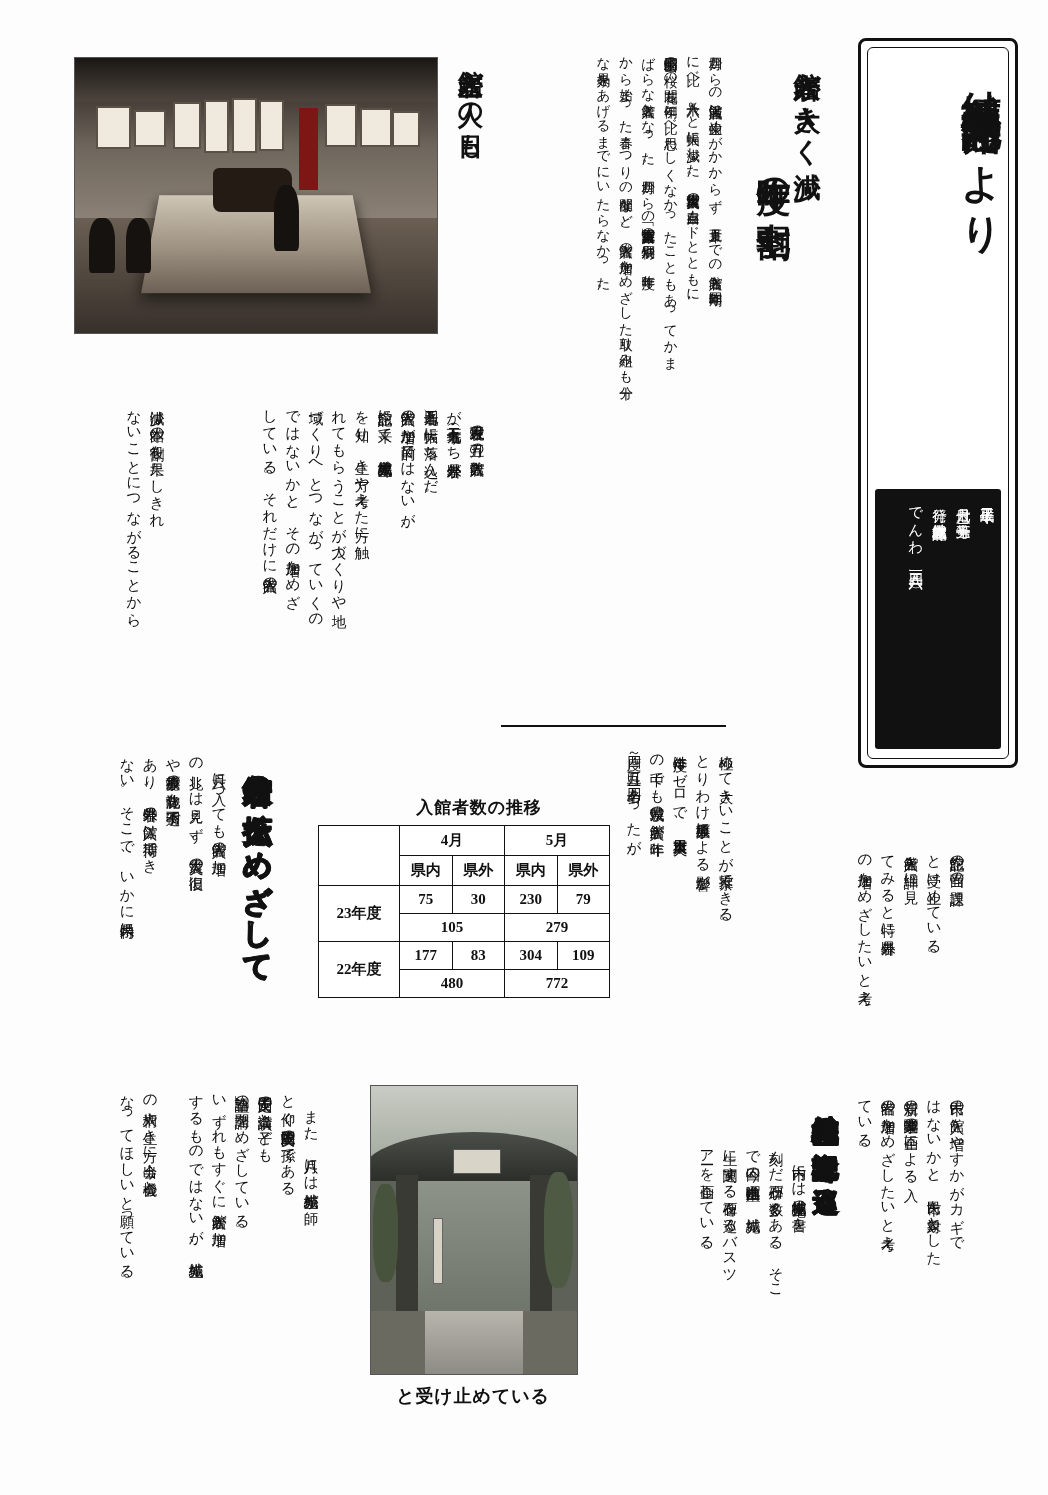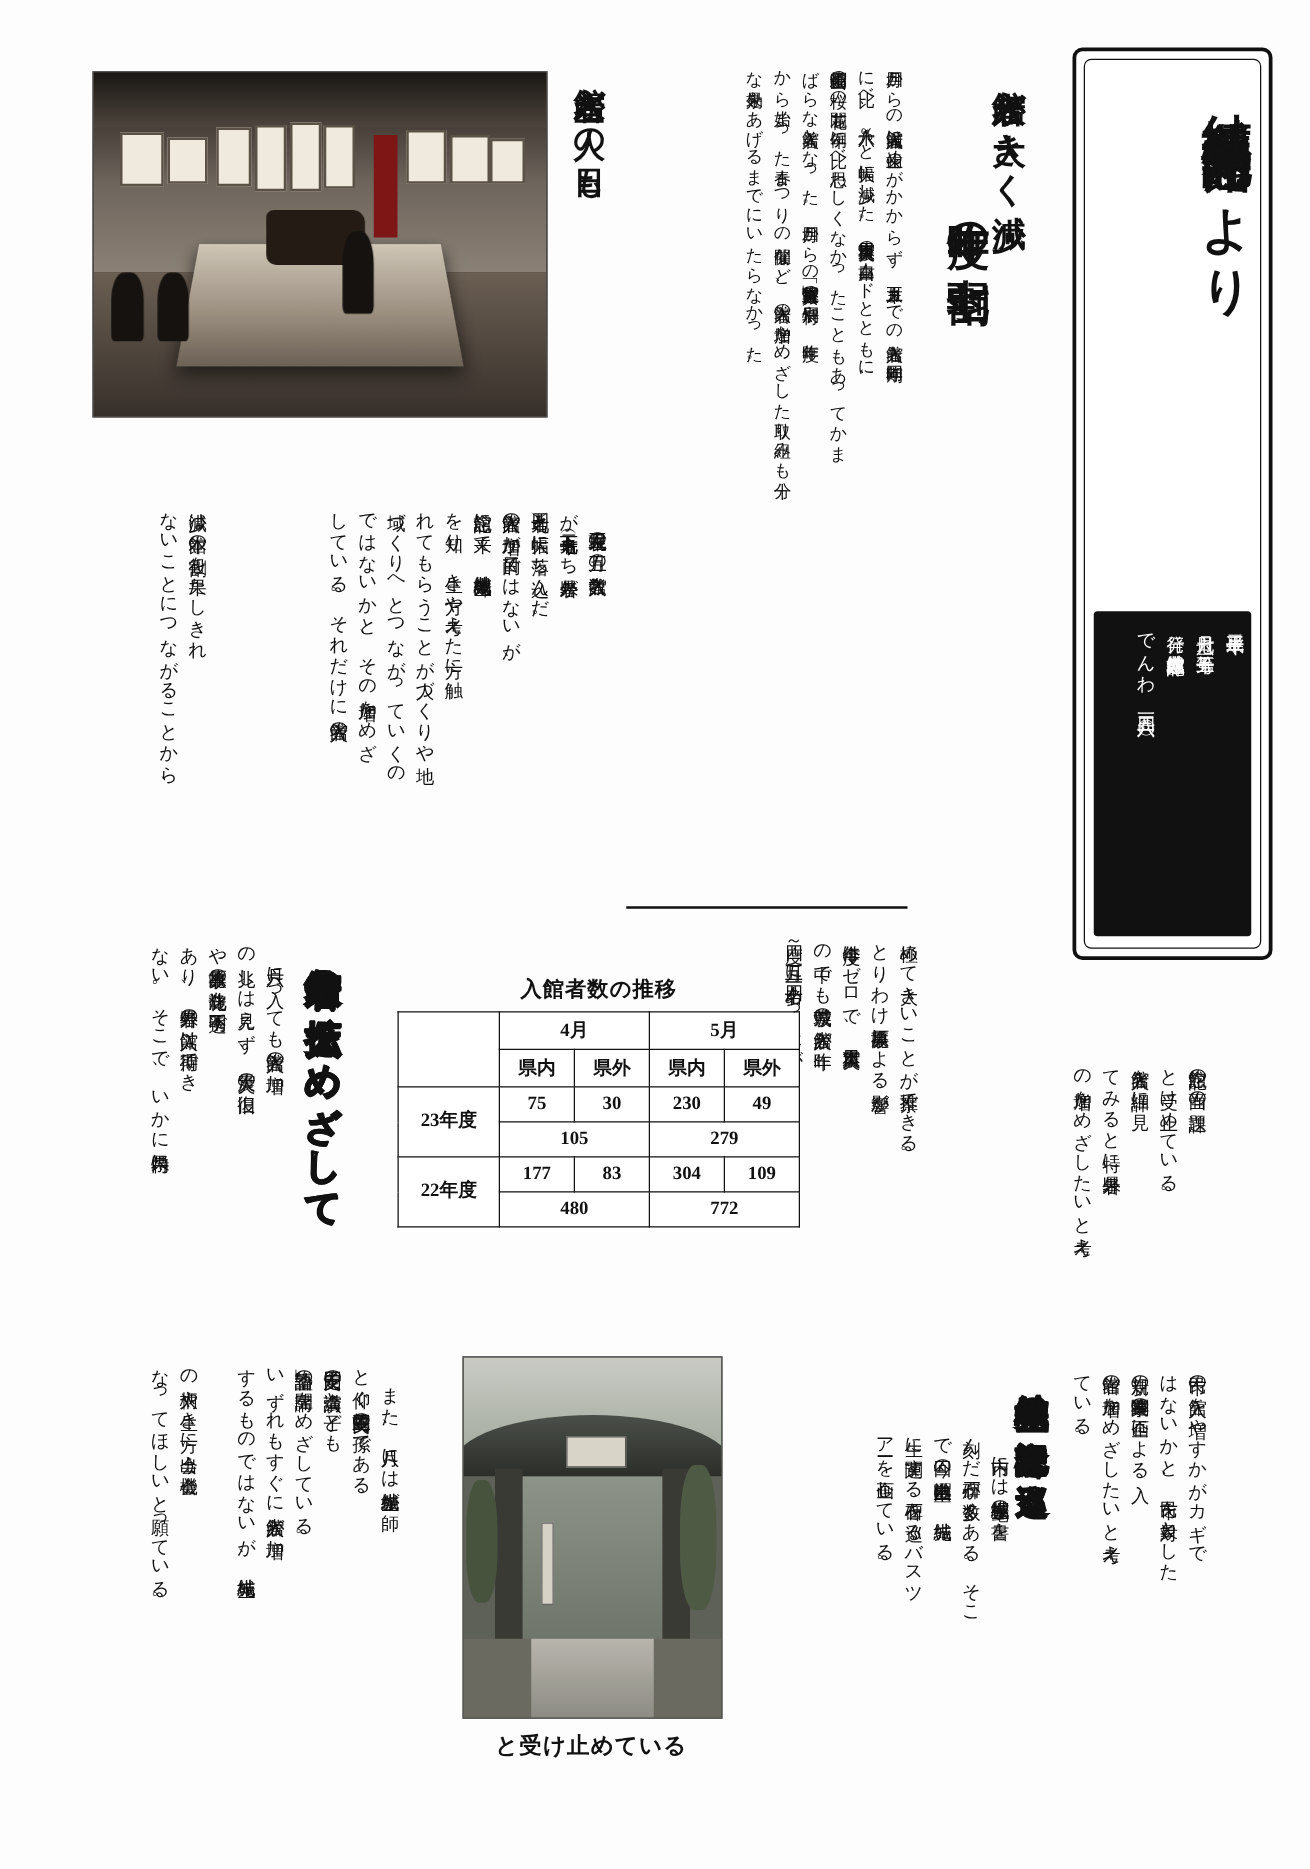--- a/index.html
+++ b/index.html
@@ -220,33 +220,33 @@
     color: #fff;
     -webkit-text-stroke: 1.4px #111;
     text-shadow:
        1px 0 0 #111, -1px 0 0 #111, 0 1px 0 #111, 0 -1px 0 #111;
   }
 
   
   .tbl-wrap {
     position: absolute;
     left: 318px;
-    top: 780px;
+    top: 796px;
     width: 322px;
   }
   .tbl-caption {
     text-align: center;
     font-size: 17px;
     font-weight: bold;
     margin-bottom: 6px;
     letter-spacing: 0.05em;
   }
   table.stats {
     border-collapse: collapse;
-    width: 322px;
+    width: 292px;
     font-size: 15px;
   }
   table.stats td, table.stats th {
     border: 1.6px solid #111;
     text-align: center;
     padding: 5px 2px;
     font-weight: bold;
     background: #fff;
   }
   table.stats td.blank { border: 1.6px solid #111; }
@@ -409,21 +409,21 @@
         <th>県内</th>
         <th>県外</th>
         <th>県内</th>
         <th>県外</th>
       </tr>
       <tr>
         <th class="yr" rowspan="2">23年度</th>
         <td>75</td>
         <td>30</td>
         <td>230</td>
-        <td>49</td>
+        <td>79</td>
       </tr>
       <tr>
         <td colspan="2">105</td>
         <td colspan="2">279</td>
       </tr>
       <tr>
         <th class="yr" rowspan="2">22年度</th>
         <td>177</td>
         <td>83</td>
         <td>304</td>

